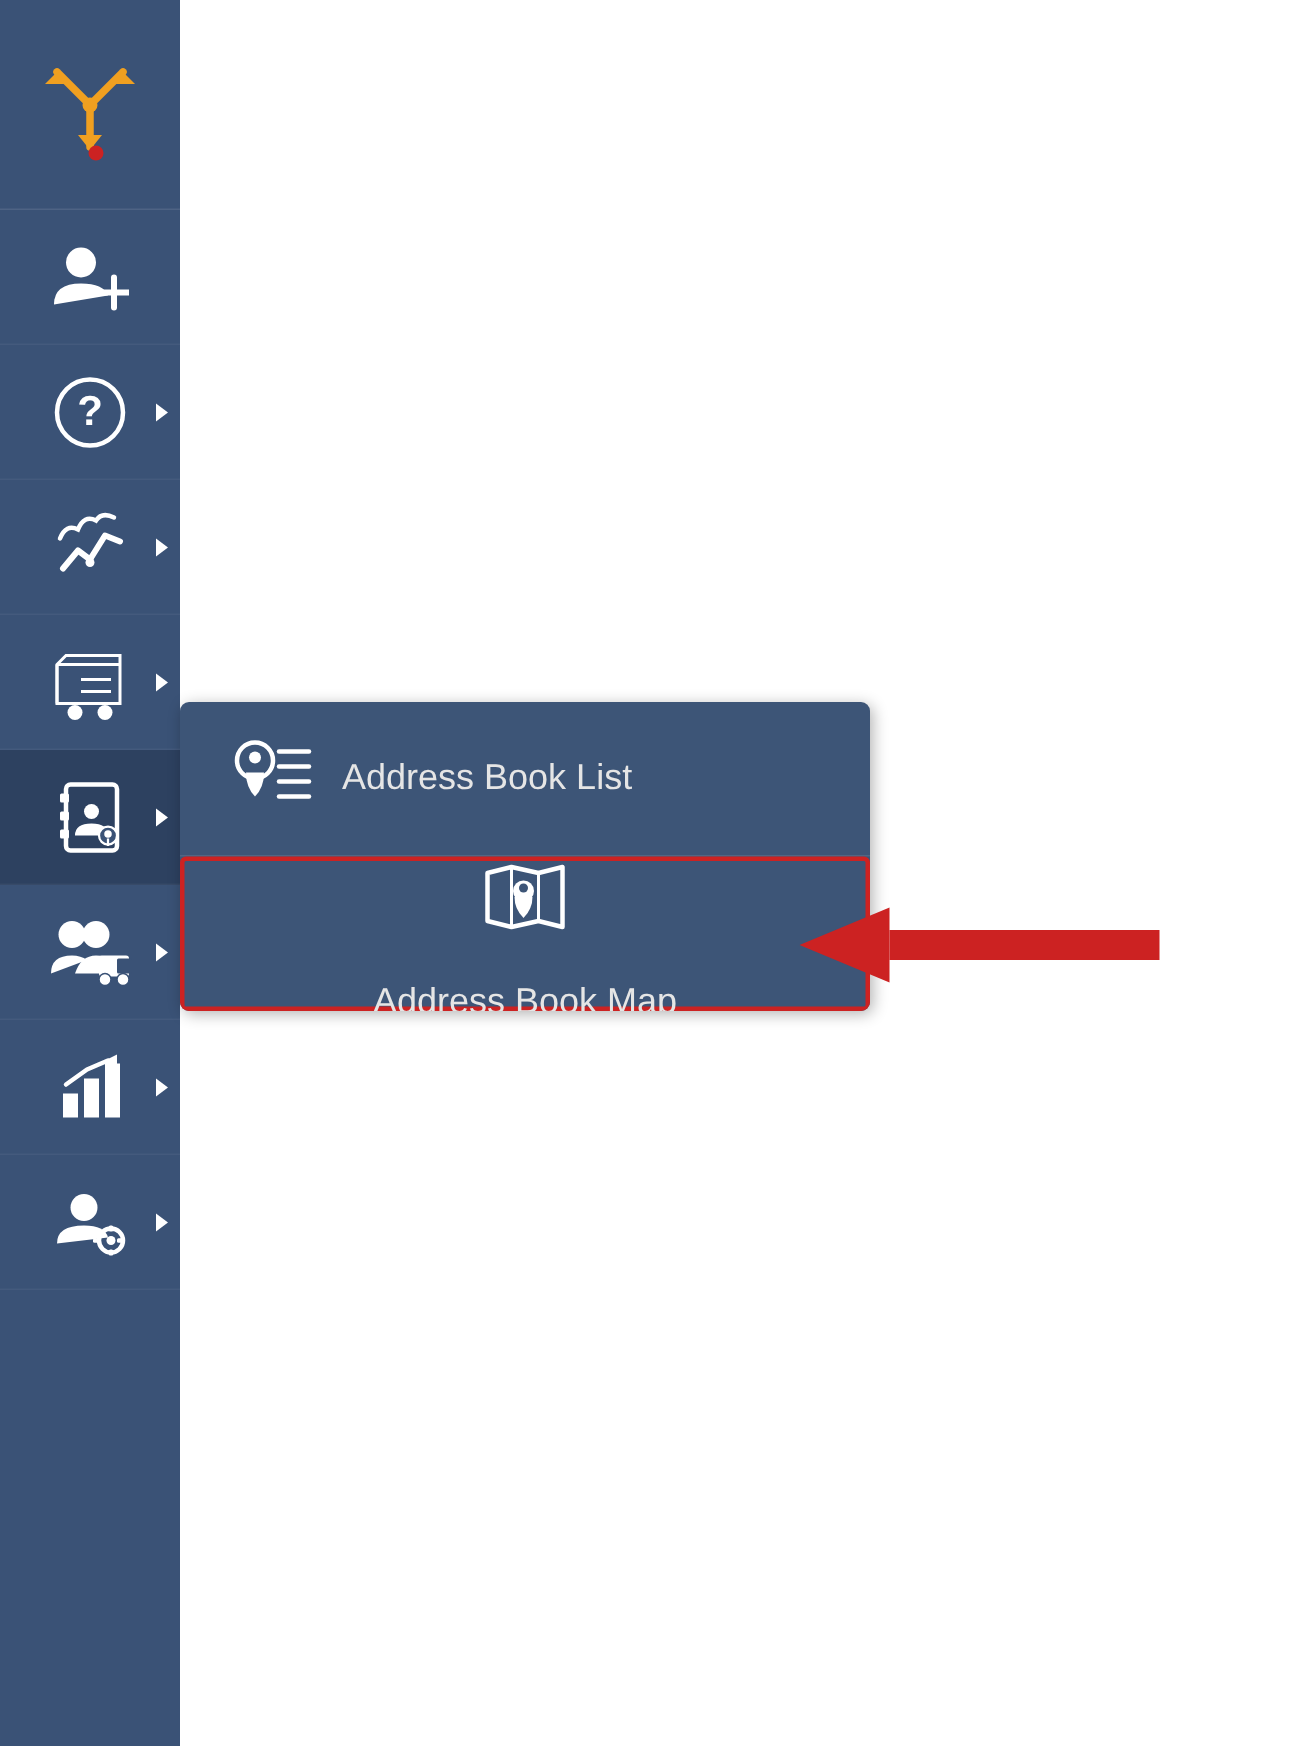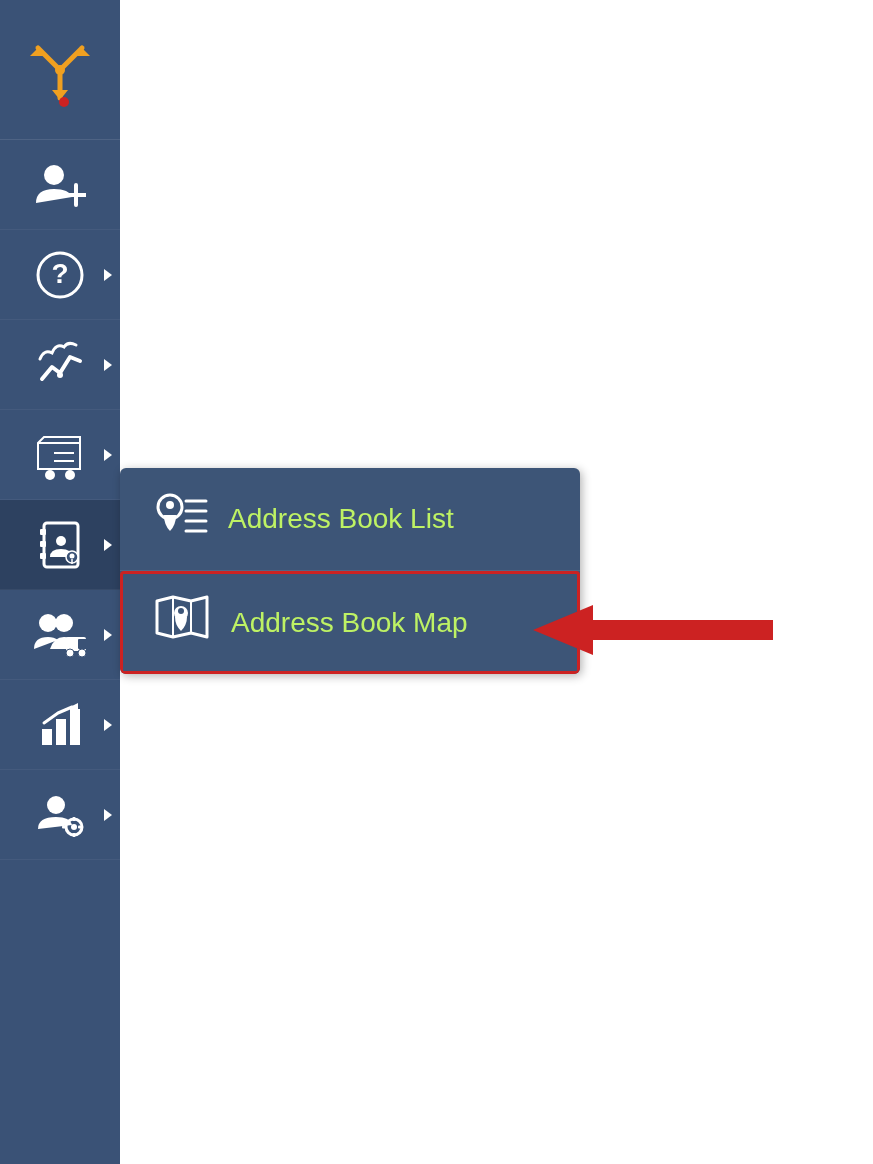--- a/index.html
+++ b/index.html
@@ -104,31 +104,32 @@
     }
 
     .menu-item:first-child {
       border-bottom: 1px solid rgba(255,255,255,0.1);
     }
 
     .menu-item.highlighted {
       background: #3d5577;
       border: 3px solid #cc2222;
       border-radius: 4px;
+      flex-direction: column;
     }
 
     .menu-item-icon {
       font-size: 42px;
       color: white;
       flex-shrink: 0;
     }
 
     .menu-item-label {
-      color: #bef264;
-      font-size: 28px;
+      color: #e5e5e5;
+      font-size: 24px;
     }
 
     
     .red-arrow {
       position: absolute;
       right: 80px;
       top: 590px;
       z-index: 25;
     }
 

